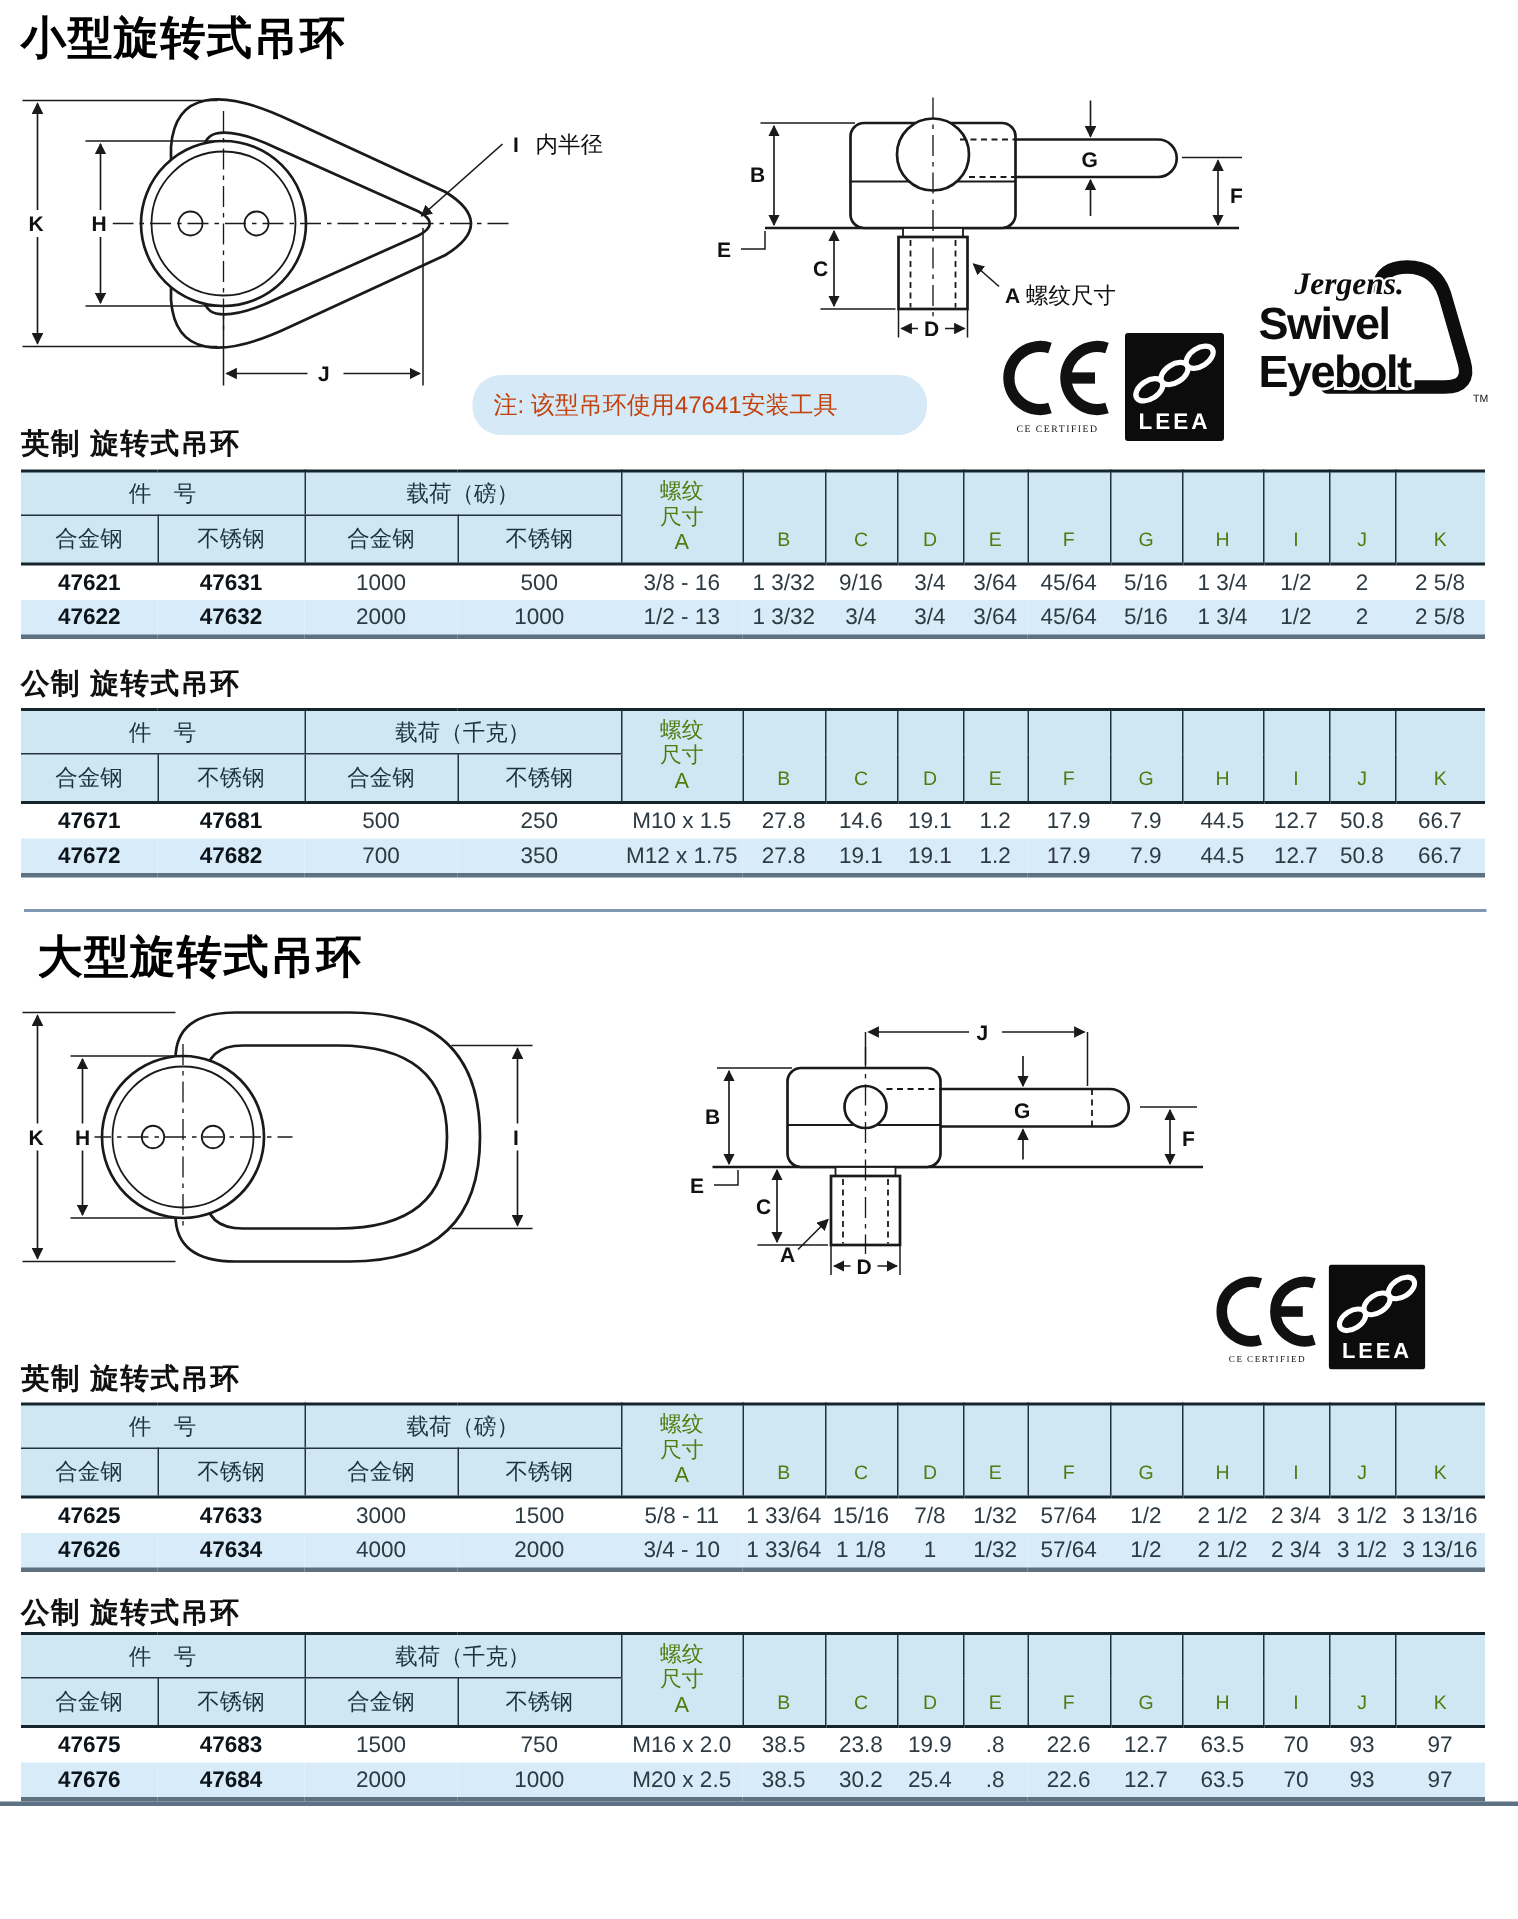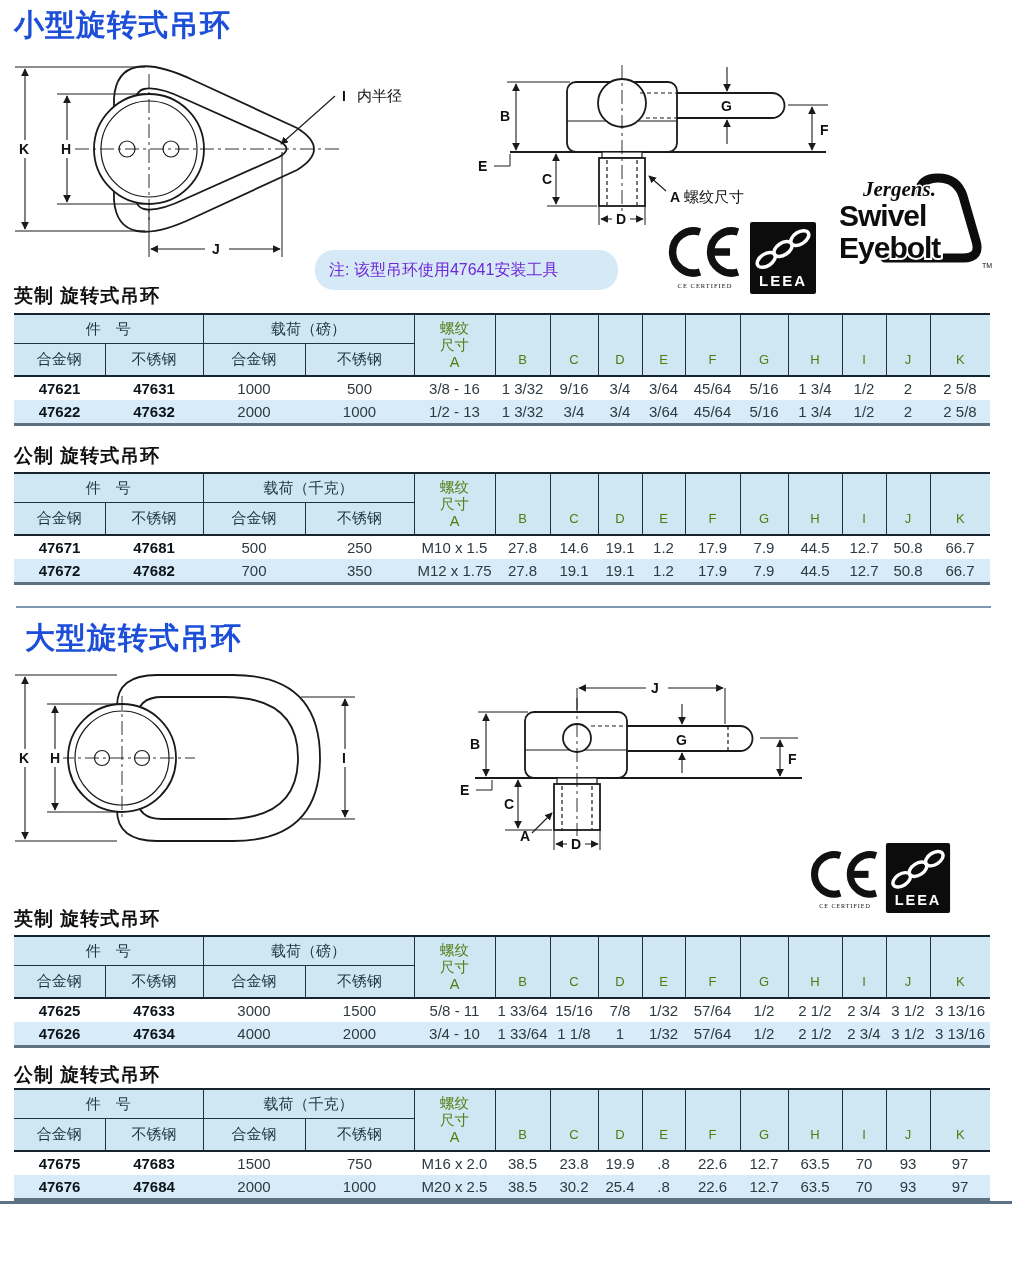--- a/index.html
+++ b/index.html
@@ -1,21 +1,21 @@
 <!DOCTYPE html>
 <html><head>
 <meta charset="utf-8">
 <style>
   html,body{margin:0;padding:0;background:#fff;}
   #canvas{position:relative;width:1012px;height:1279px;background:#fff;overflow:hidden;
           font-family:"Liberation Sans","DejaVu Sans",sans-serif;color:#222;}
   .abs{position:absolute;}
-  .sec-title{font-size:30px;font-weight:bold;color:#1d4ed8;letter-spacing:1px;}
+  .sec-title{font-size:30px;font-weight:bold;color:#000000;letter-spacing:1px;}
   .subtitle{font-size:19px;font-weight:bold;color:#101010;letter-spacing:1px;}
-  .note{background:#d6e9f6;color:#6d28d9;font-size:16px;display:flex;align-items:center;
+  .note{background:#d6e9f6;color:#c2410c;font-size:16px;display:flex;align-items:center;
         padding:0 14px;box-sizing:border-box;border-radius:19px;}
   .divider{background:#7e98b4;}
   .divider.dark{background:#5d7284;}
 
   
   .tbl table{border-collapse:collapse;table-layout:fixed;width:974px;background:#fff;
              border-top:2.5px solid #16242e;border-bottom:3px solid #5d7181;}
   .tbl th{background:#cfe7f3;font-weight:normal;color:#1d3240;font-size:15px;padding:0;}
   .tbl thead th{border-left:1.5px solid #22323c;}
   .tbl thead tr:first-child th:first-child{border-left:none;}

